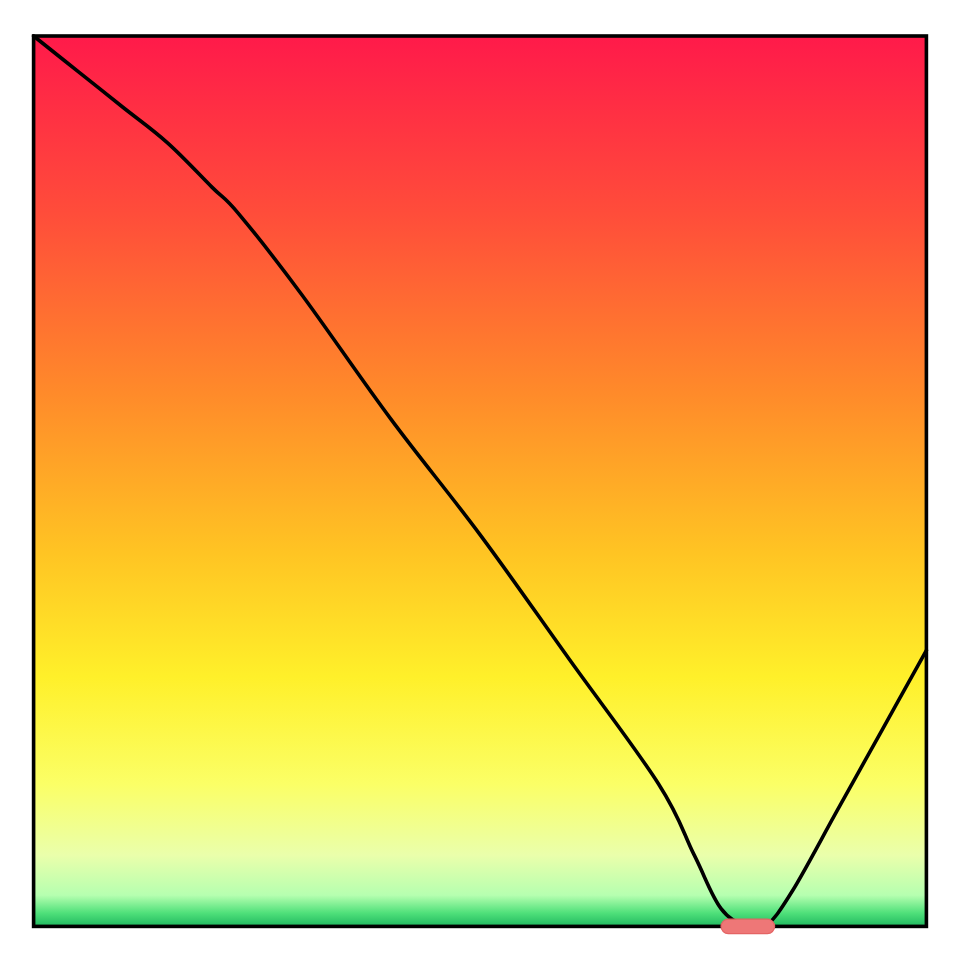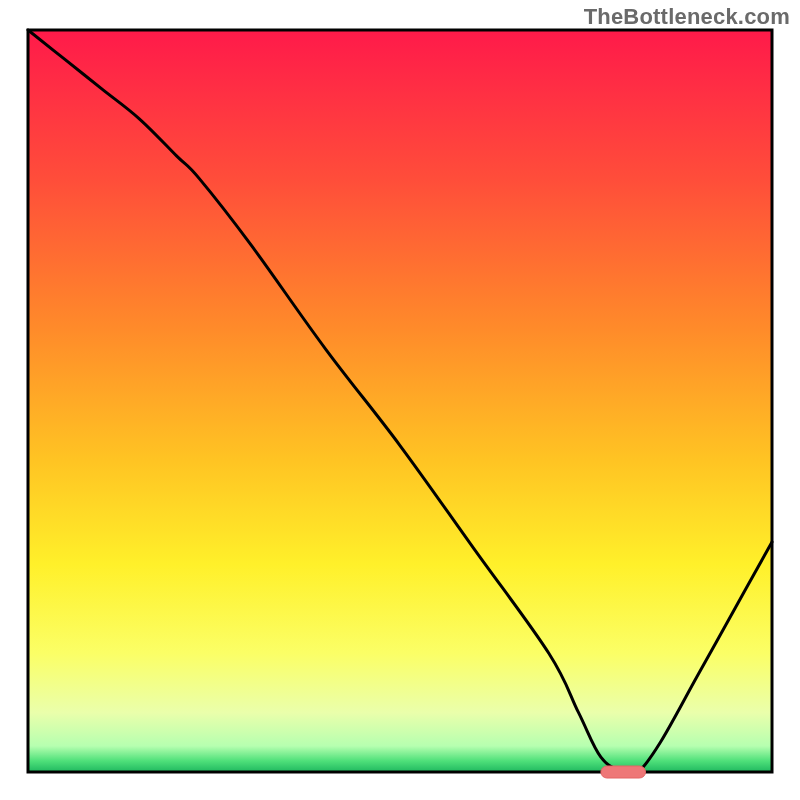--- a/index.html
+++ b/index.html
@@ -29,21 +29,20 @@
   svg {
     position: absolute;
     left: 0;
     top: 0;
   }
 </style>
 </head>
 <body>
 
 <div class="stage">
-  <div class="watermark">TheBottleneck.com</div>
 
   <svg id="chart-svg" width="800" height="800" viewBox="0 0 800 800">
     <defs>
       <linearGradient id="bg-grad" x1="0" y1="0" x2="0" y2="1">
           <stop offset="0%" stop-color="#ff1a4a"></stop>
           <stop offset="20%" stop-color="#ff4d3a"></stop>
           <stop offset="40%" stop-color="#ff8a2a"></stop>
           <stop offset="57.99999999999999%" stop-color="#ffc423"></stop>
           <stop offset="72%" stop-color="#fff02a"></stop>
           <stop offset="84%" stop-color="#fbff66"></stop>

